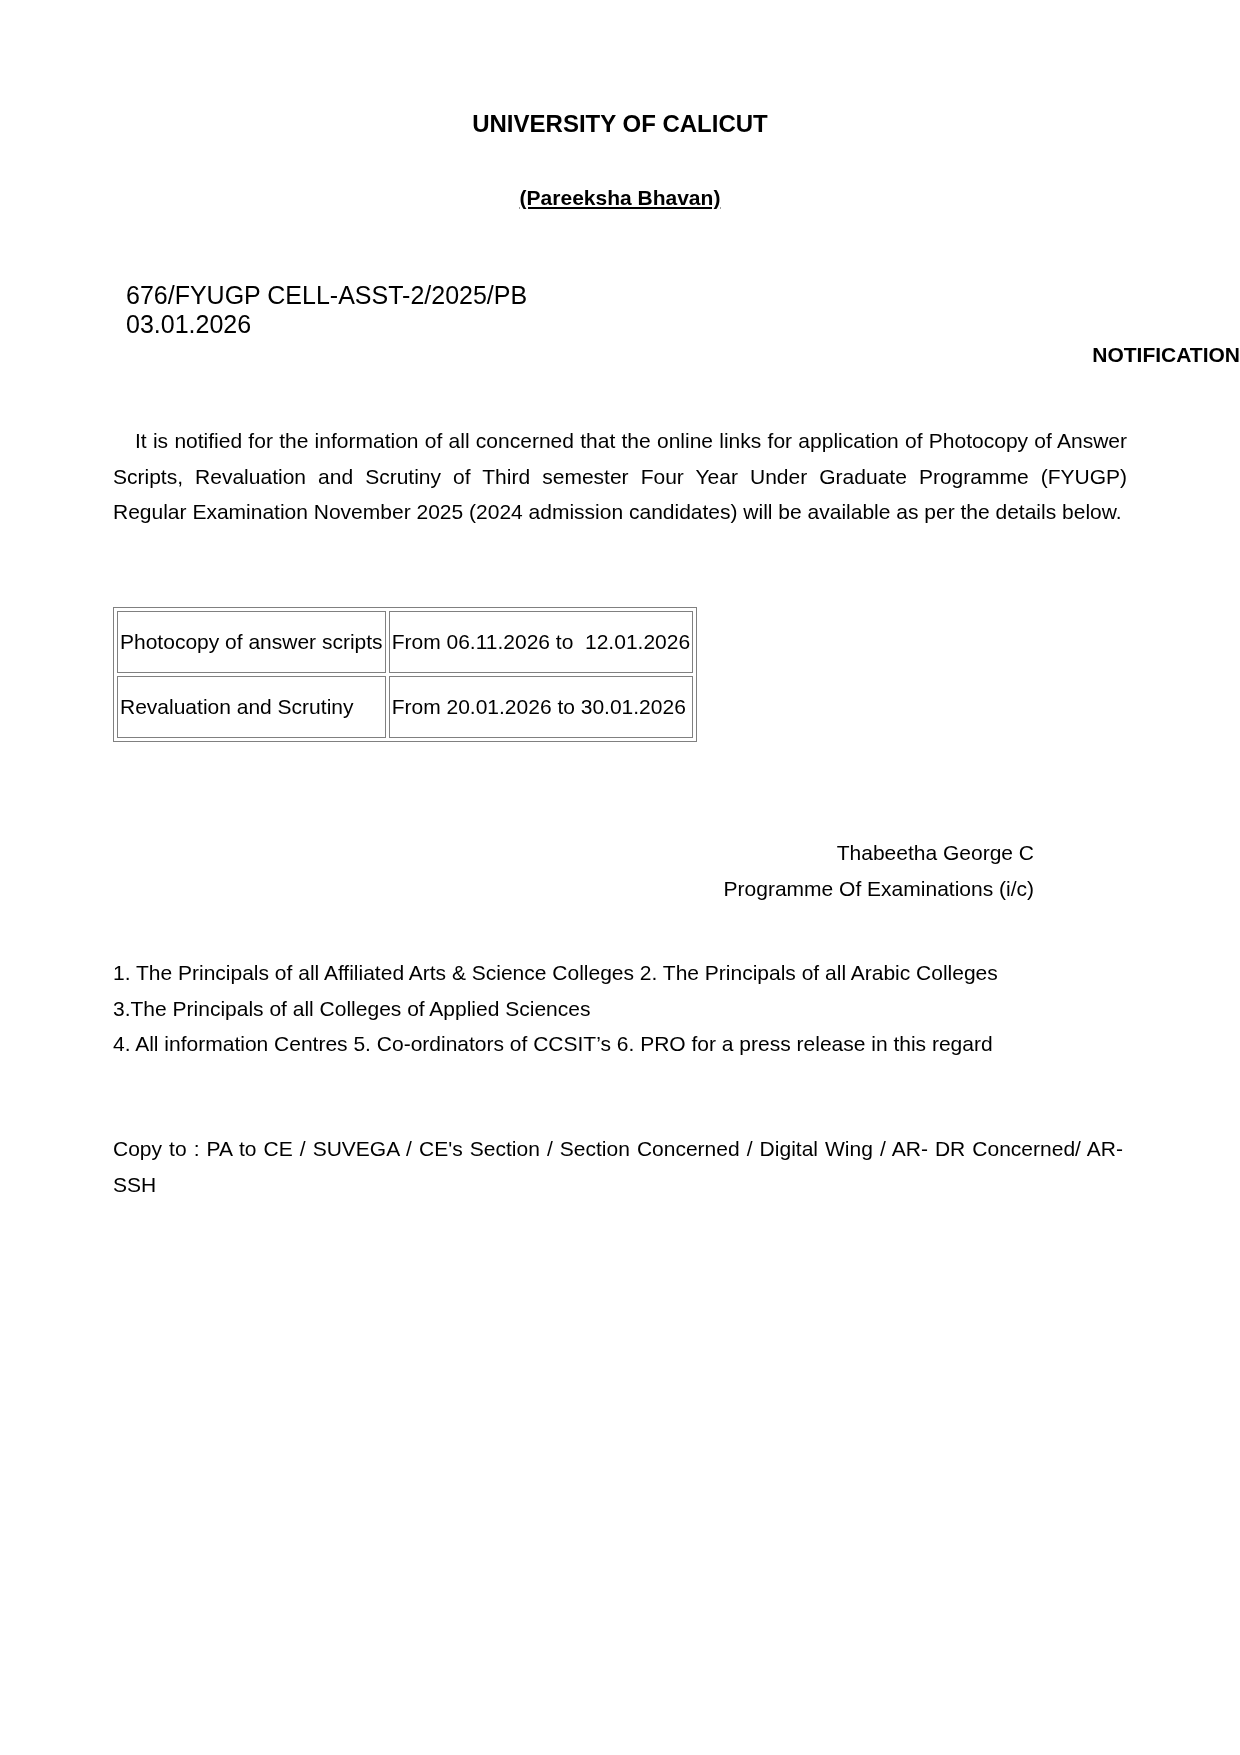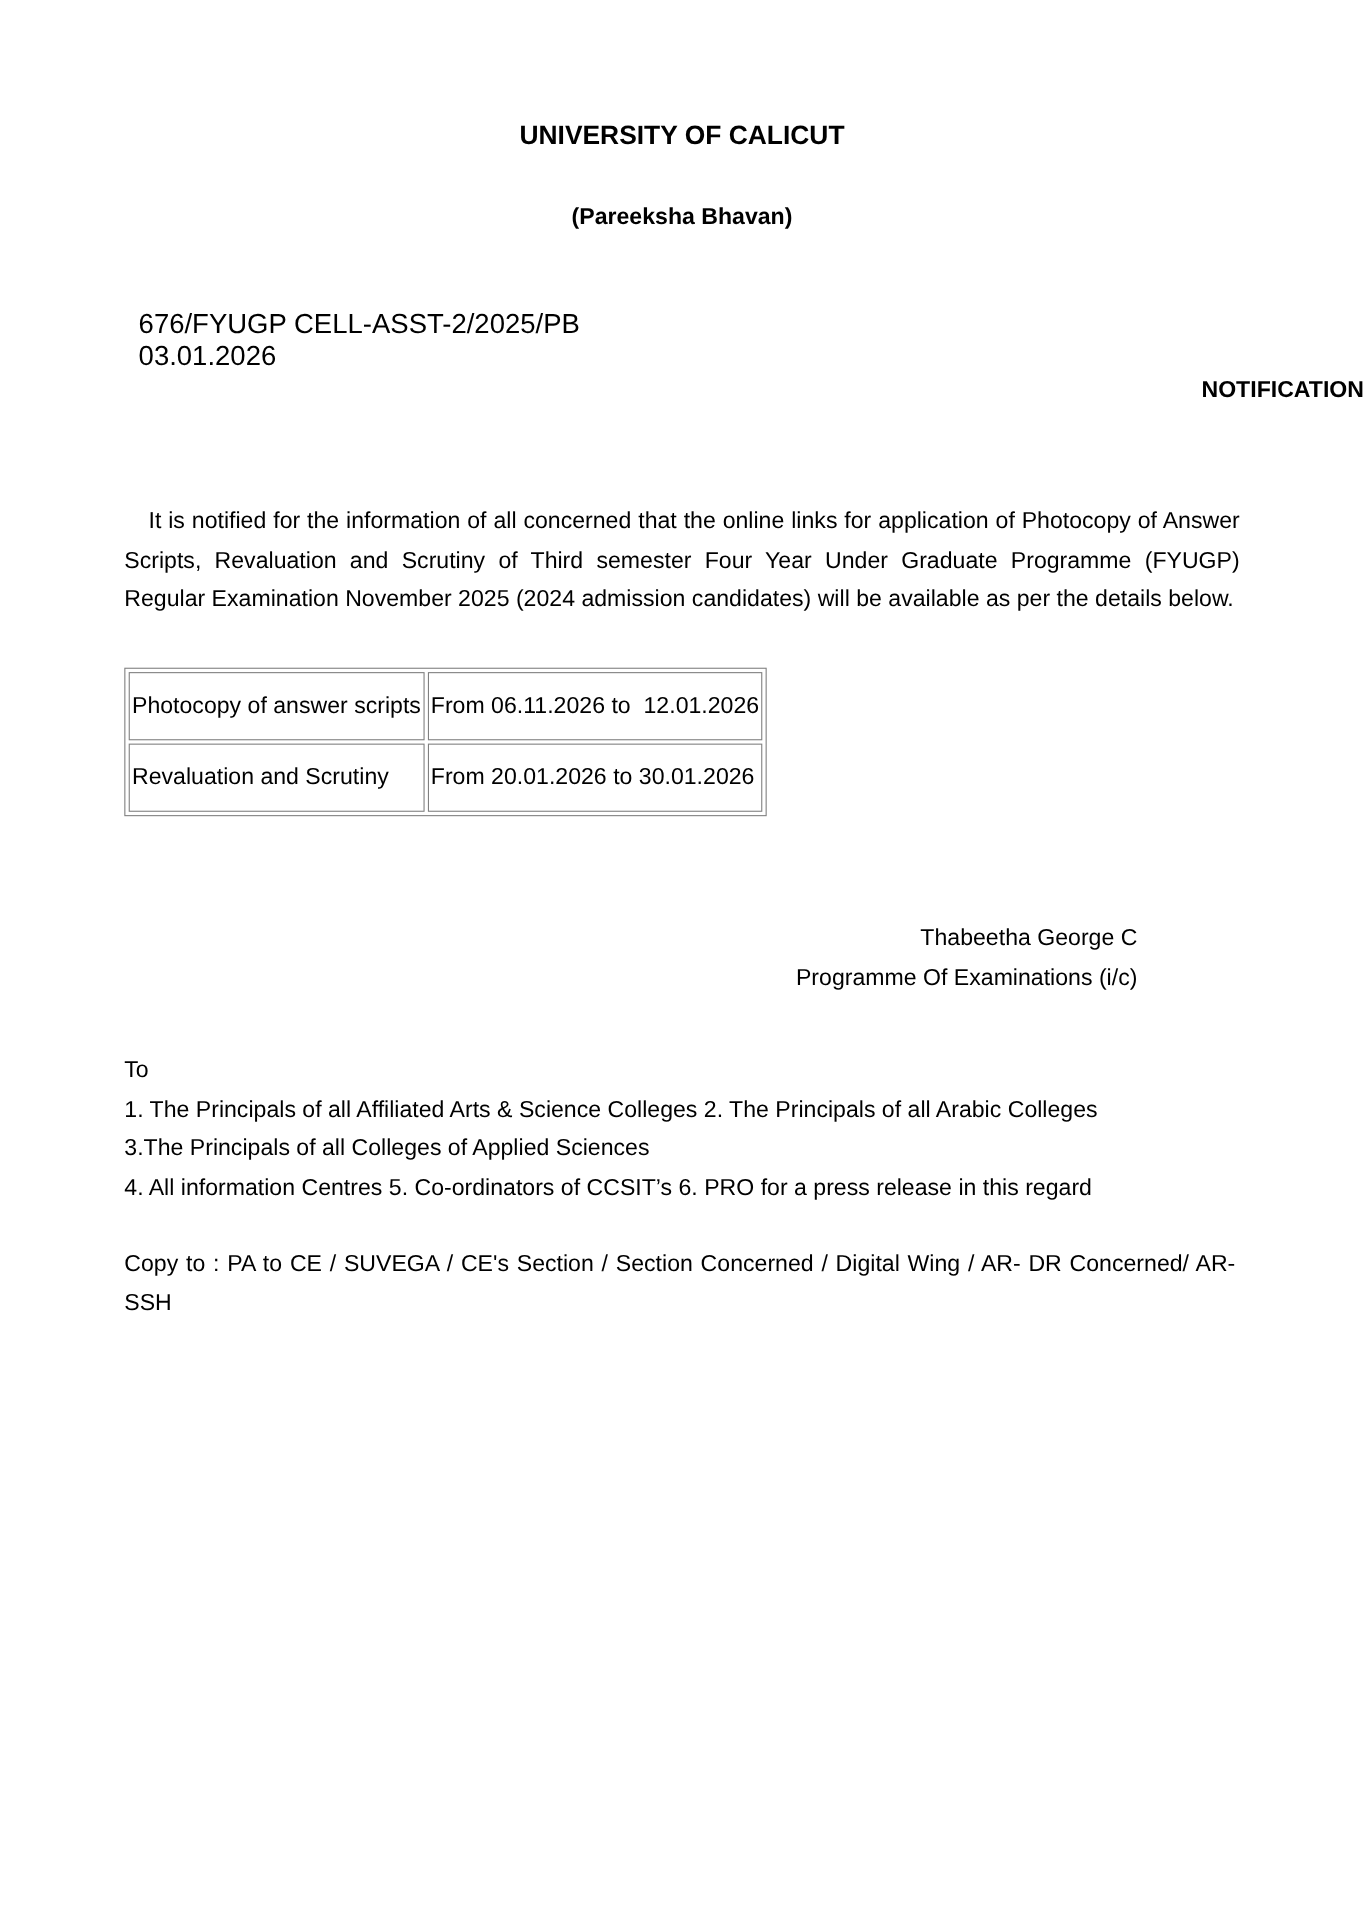--- a/index.html
+++ b/index.html
@@ -1,22 +1,22 @@
 <!DOCTYPE html>
 <html><head>
 <meta charset="utf-8">
 <style>
   html, body { margin: 0; padding: 0; background: #ffffff; }
   body { width: 1240px; height: 1755px; position: relative; font-family: "Liberation Sans", sans-serif; color: #000; }
   .page { position: absolute; left: 0; top: 0; width: 1148px; height: 1755px; }
   .title { position: absolute; top: 110px; left: 0; width: 1240px; text-align: center; font-weight: bold; font-size: 24px; }
-  .subtitle { position: absolute; top: 186px; left: 0; width: 1240px; text-align: center; font-weight: bold; font-size: 21px; }
+  .subtitle { position: absolute; top: 186px; left: 0; width: 1240px; text-align: center; font-weight: bold; font-size: 21px; text-decoration: underline; }
   .ref { position: absolute; top: 244px; left: 126px; font-size: 25px; line-height: 29px; margin-top: 37px; }
   .notif { position: absolute; top: 343px; left: 0; width: 1240px; text-align: right; font-weight: bold; font-size: 21px; }
-  .para { position: absolute; top: 423px; left: 113px; width: 1014px; font-size: 21px; line-height: 35.5px; text-align: justify; text-indent: 22px; margin-top: 33px; }
+  .para { position: absolute; top: 423px; left: 113px; width: 1014px; font-size: 21px; line-height: 35.5px; text-align: justify; text-indent: 22px; }
   table.sched { position: absolute; top: 607px; left: 113px; border: 1px solid #808080; border-spacing: 3px; font-size: 21px; }
   table.sched td { border: 1px solid #808080; height: 60px; padding: 0 2px; white-space: pre; vertical-align: middle; }
   .sig { position: absolute; top: 835px; right: 114px; text-align: right; font-size: 21px; line-height: 35.5px; }
   .to { position: absolute; top: 955px; left: 113px; width: 1010px; font-size: 21px; line-height: 35.5px; }
   .to div { text-align: justify; text-align-last: left; }
   .copy { position: absolute; top: 1131px; left: 113px; width: 1010px; font-size: 21px; line-height: 35.5px; text-align: justify; }
 </style>
 </head>
 <body>
 
@@ -42,20 +42,19 @@
       </tr>
     </tbody>
   </table>
 
   <div class="sig">
     <div>Thabeetha George C</div>
     <div>Programme Of Examinations (i/c)</div>
   </div>
 
   <div class="to">
-    <div>To</div>
     <div>1. The Principals of all Affiliated Arts &amp; Science Colleges 2. The Principals of all Arabic Colleges</div>
     <div>3.The Principals of all Colleges of Applied Sciences</div>
     <div>4. All information Centres 5. Co-ordinators of CCSIT’s 6. PRO for a press release in this regard</div>
   </div>
 
   <div class="copy">Copy to : PA to CE / SUVEGA / CE's Section / Section Concerned / Digital Wing / AR- DR Concerned/ AR-SSH</div>
 </div>
 
 </body></html>

